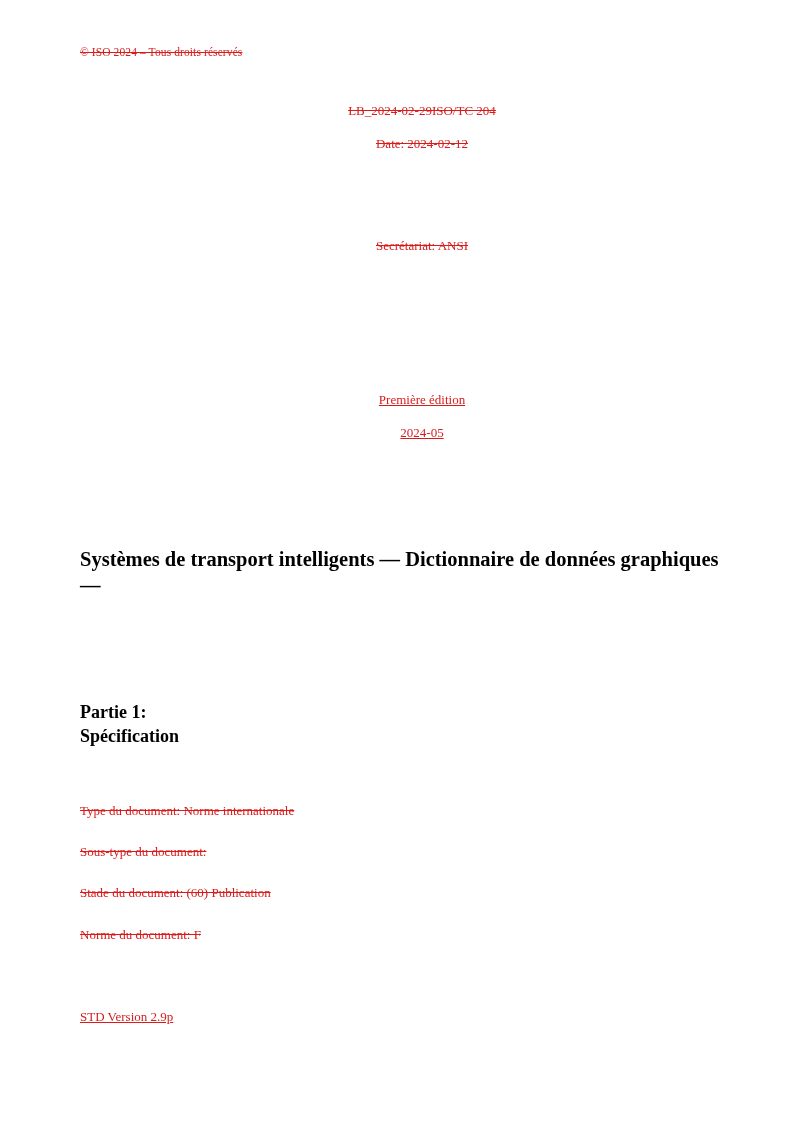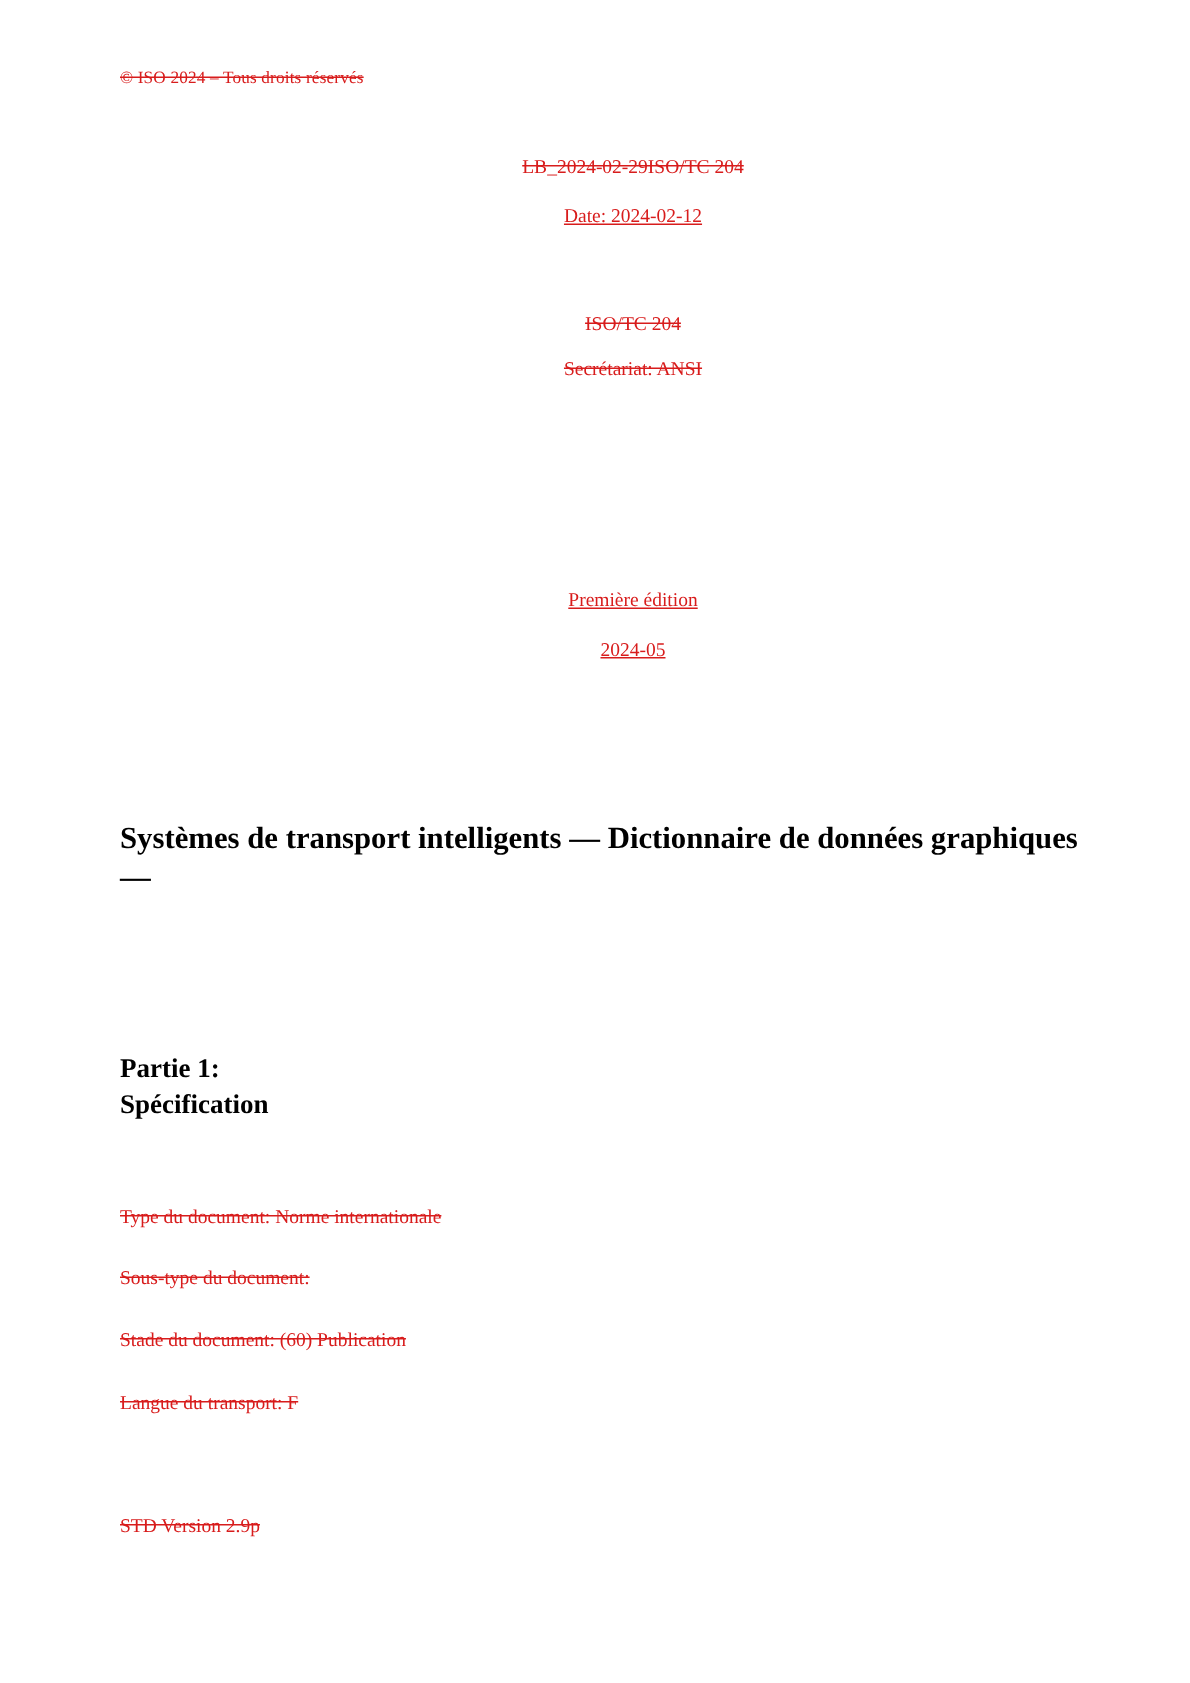--- a/index.html
+++ b/index.html
@@ -57,21 +57,21 @@
     letter-spacing: 0.1px;
   }
 
   .right-block {
     position: absolute;
     right: 0;
     text-align: center;
     width: 100%;
   }
   .r-lb      { top: 103px; font-size: 13px; }
-  .r-date    { top: 136px; font-size: 13px; text-decoration: underline; }
+  .r-date    { top: 136px; font-size: 13px; }
   .r-ref     { top: 169px; font-size: 19px; font-weight: bold; color:#000; }
   .r-tc      { top: 208px; font-size: 13px; }
   .r-sec     { top: 238px; font-size: 13px; }
   .r-edition { top: 392px; font-size: 13px; }
   .r-year    { top: 425px; font-size: 13px; }
 
   .title-main {
     position: absolute;
     left: 0;
     top: 546px;
@@ -94,59 +94,58 @@
 
   .meta {
     position: absolute;
     left: 0;
     font-size: 13px;
   }
   .m1 { top: 803px; }
   .m2 { top: 844px; }
   .m3 { top: 885px; }
   .m4 { top: 927px; }
-  .m5 { top: 1009px; }
+  .m5 { top: 1009px; text-decoration: underline; }
 </style>
 </head>
 <body>
 
 <div class="page">
 
   <div class="change-bar cb1"></div>
   <div class="change-bar cb2"></div>
   <div class="change-bar cb3"></div>
 
   <div class="content">
 
     <div class="copyright del">© ISO 2024 – Tous droits réservés</div>
 
     <div class="right-block r-lb del">LB_2024-02-29ISO/TC 204</div>
 
     <div class="right-block r-date del">Date: 2024-02-12</div>
 
 
-    <div class="right-block r-tc del">ISO/TC 204</div>
 
     <div class="right-block r-edition ins">Première édition</div>
 
     <div class="right-block r-sec del">Secrétariat: ANSI</div>
 
     <div class="right-block r-year ins">2024-05</div>
 
     <div class="title-main">Systèmes de transport intelligents — Dictionnaire de données graphiques —</div>
 
     <div class="title-part">
       <div>Partie 1:</div>
       <div>Spécification</div>
     </div>
 
     <div class="meta m1 del">Type du document: Norme internationale</div>
 
     <div class="meta m2 del">Sous-type du document:</div>
 
     <div class="meta m3 del">Stade du document: (60) Publication</div>
 
-    <div class="meta m4 del">Langue du transport: F</div>
+    <div class="meta m4 del">Norme du document: F</div>
 
     <div class="meta m5 del">STD Version 2.9p</div>
 
   </div>
 </div>
 
 </body></html>

